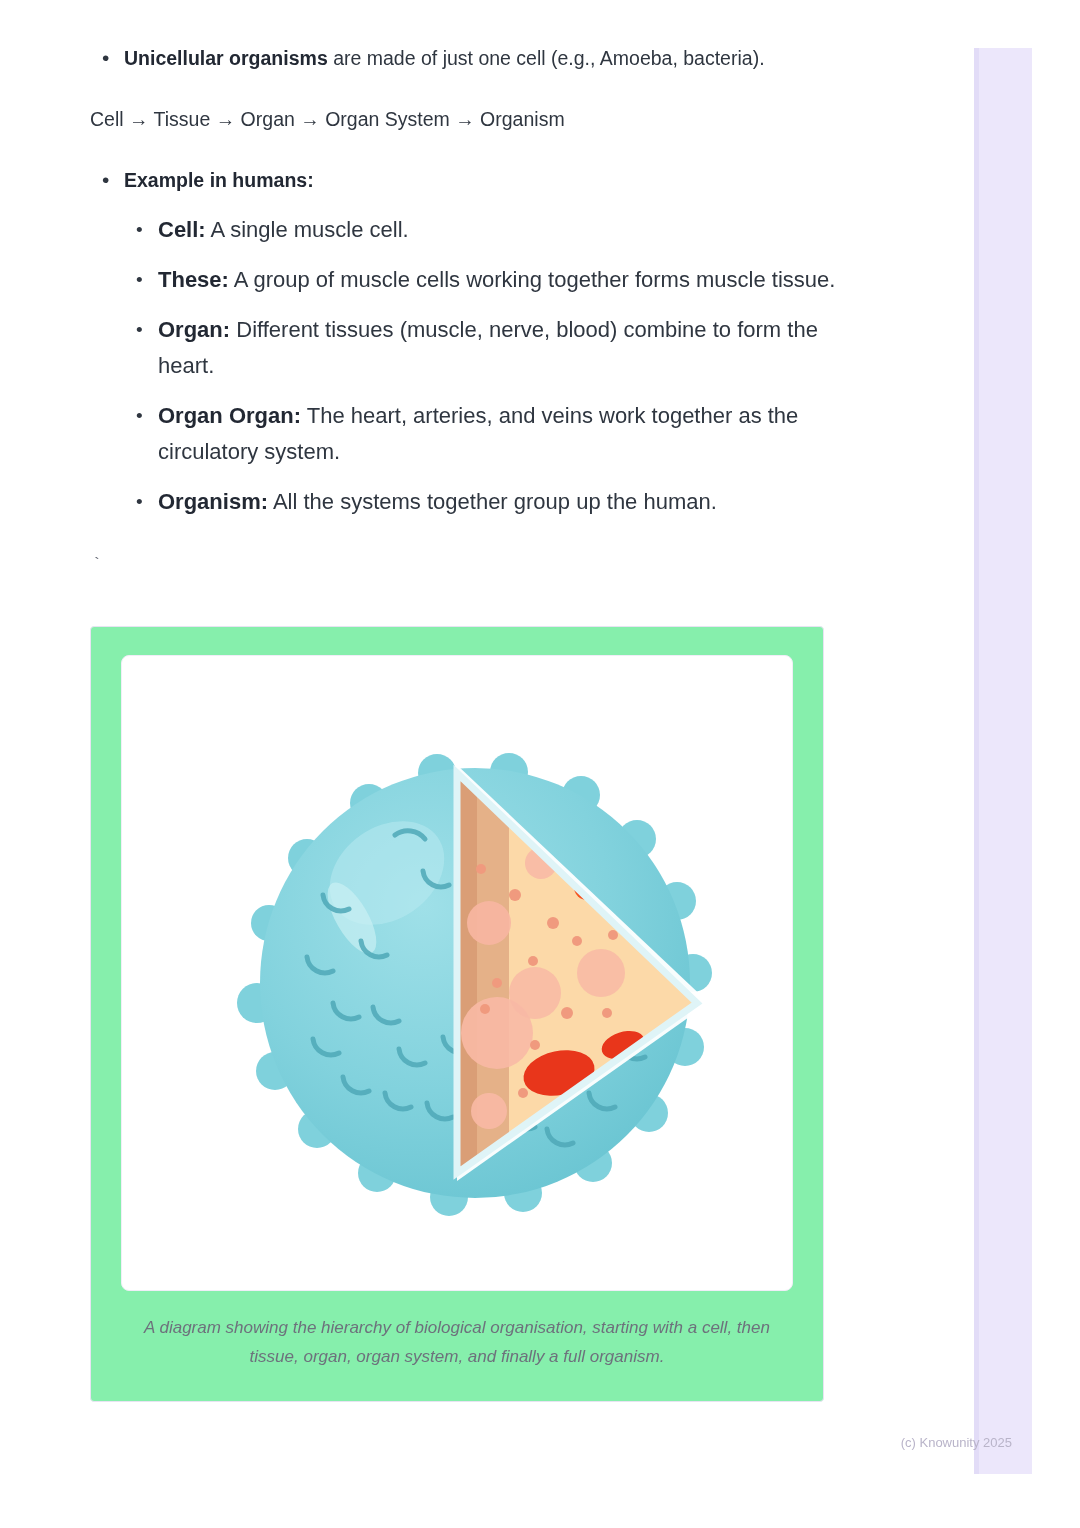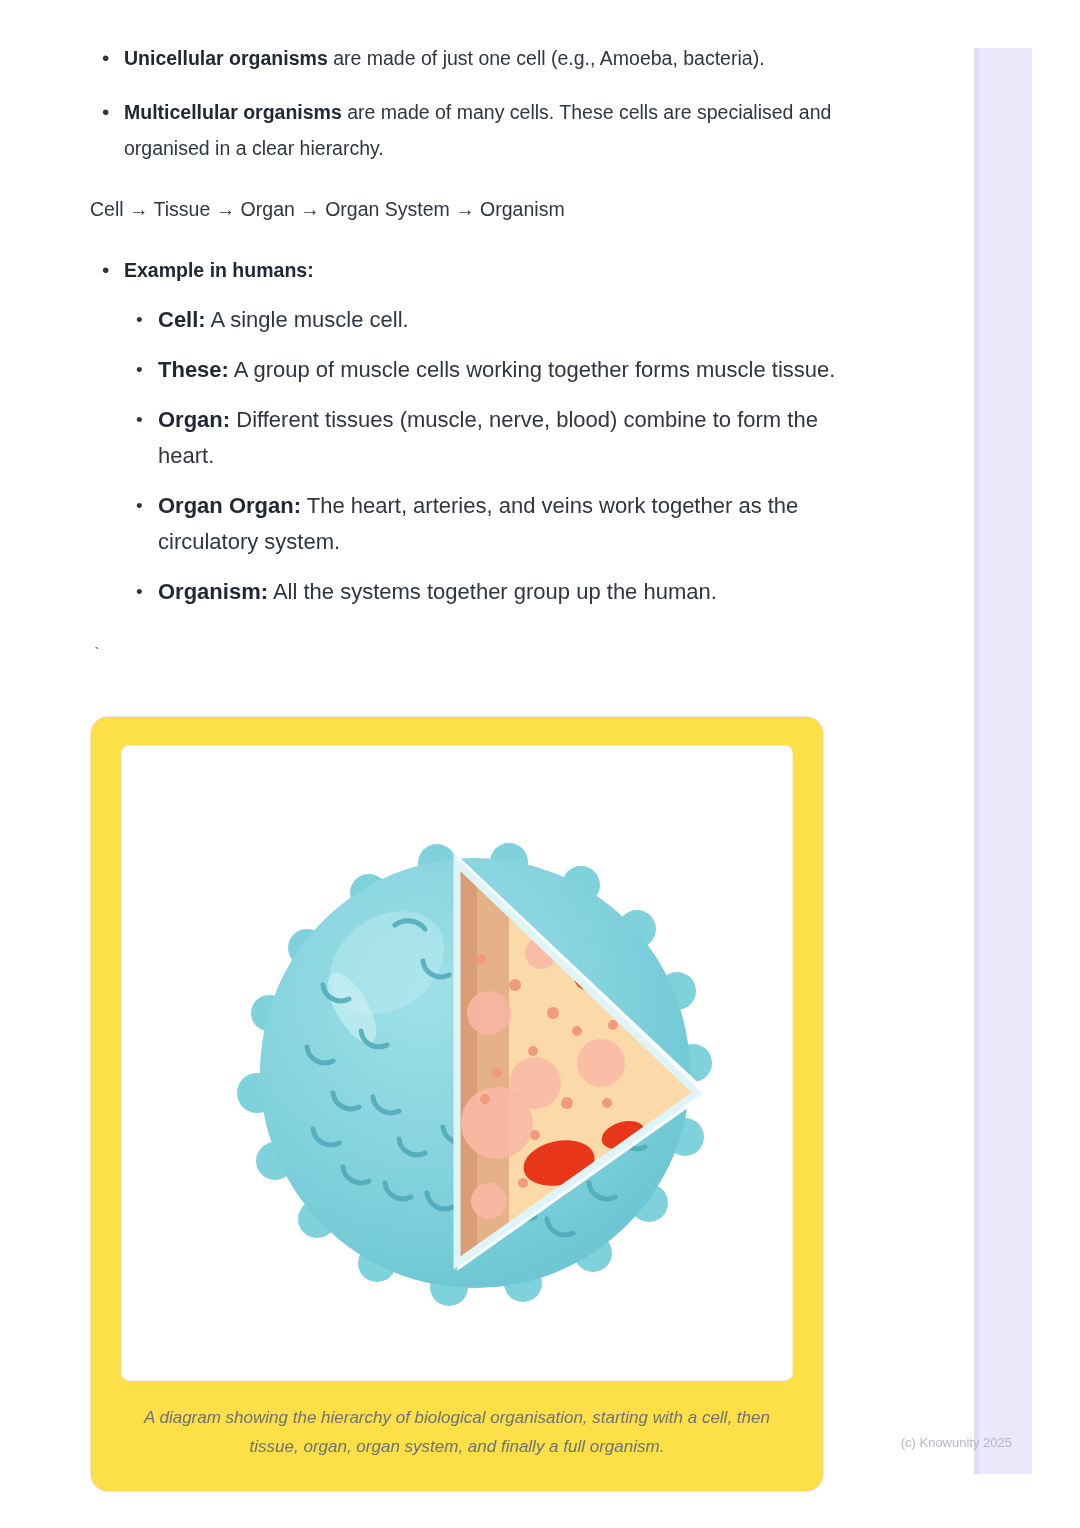--- a/index.html
+++ b/index.html
@@ -104,22 +104,22 @@
     margin: 36px 0 0 2px;
     height: 20px;
     font-family: "Liberation Mono", monospace;
   }
 
   
   .figure-card {
     margin: 50px 0 0 0;
     width: 734px;
     border: 1px solid #e7e4f2;
-    border-radius: 18px;
-    background: #fde047;
+    border-radius: 4px;
+    background: #86efac;
     padding: 28px 30px 30px 30px;
     box-sizing: border-box;
   }
   .figure-inner {
     background: #ffffff;
     border: 1px solid #f0eef7;
     border-radius: 8px;
     height: 634px;
     display: flex;
     align-items: center;
@@ -149,23 +149,20 @@
 
 <div class="side-band"></div>
 <div class="side-band-inner"></div>
 
 <div class="page">
   <div class="content">
 
     <ul class="level1">
       <li>
         <span class="bold">Unicellular organisms</span><span> are made of just one cell (e.g., Amoeba, bacteria).</span>
-      </li>
-      <li>
-        <span class="bold">Multicellular organisms</span><span> are made of many cells. These cells are specialised and organised in a clear hierarchy.</span>
       </li>
     </ul>
 
     <div class="chain">Cell → Tissue → Organ → Organ System → Organism</div>
 
     <ul class="level1">
       <li>
         <span class="bold">Example in humans:</span>
         <ul class="level2">
           <li>

